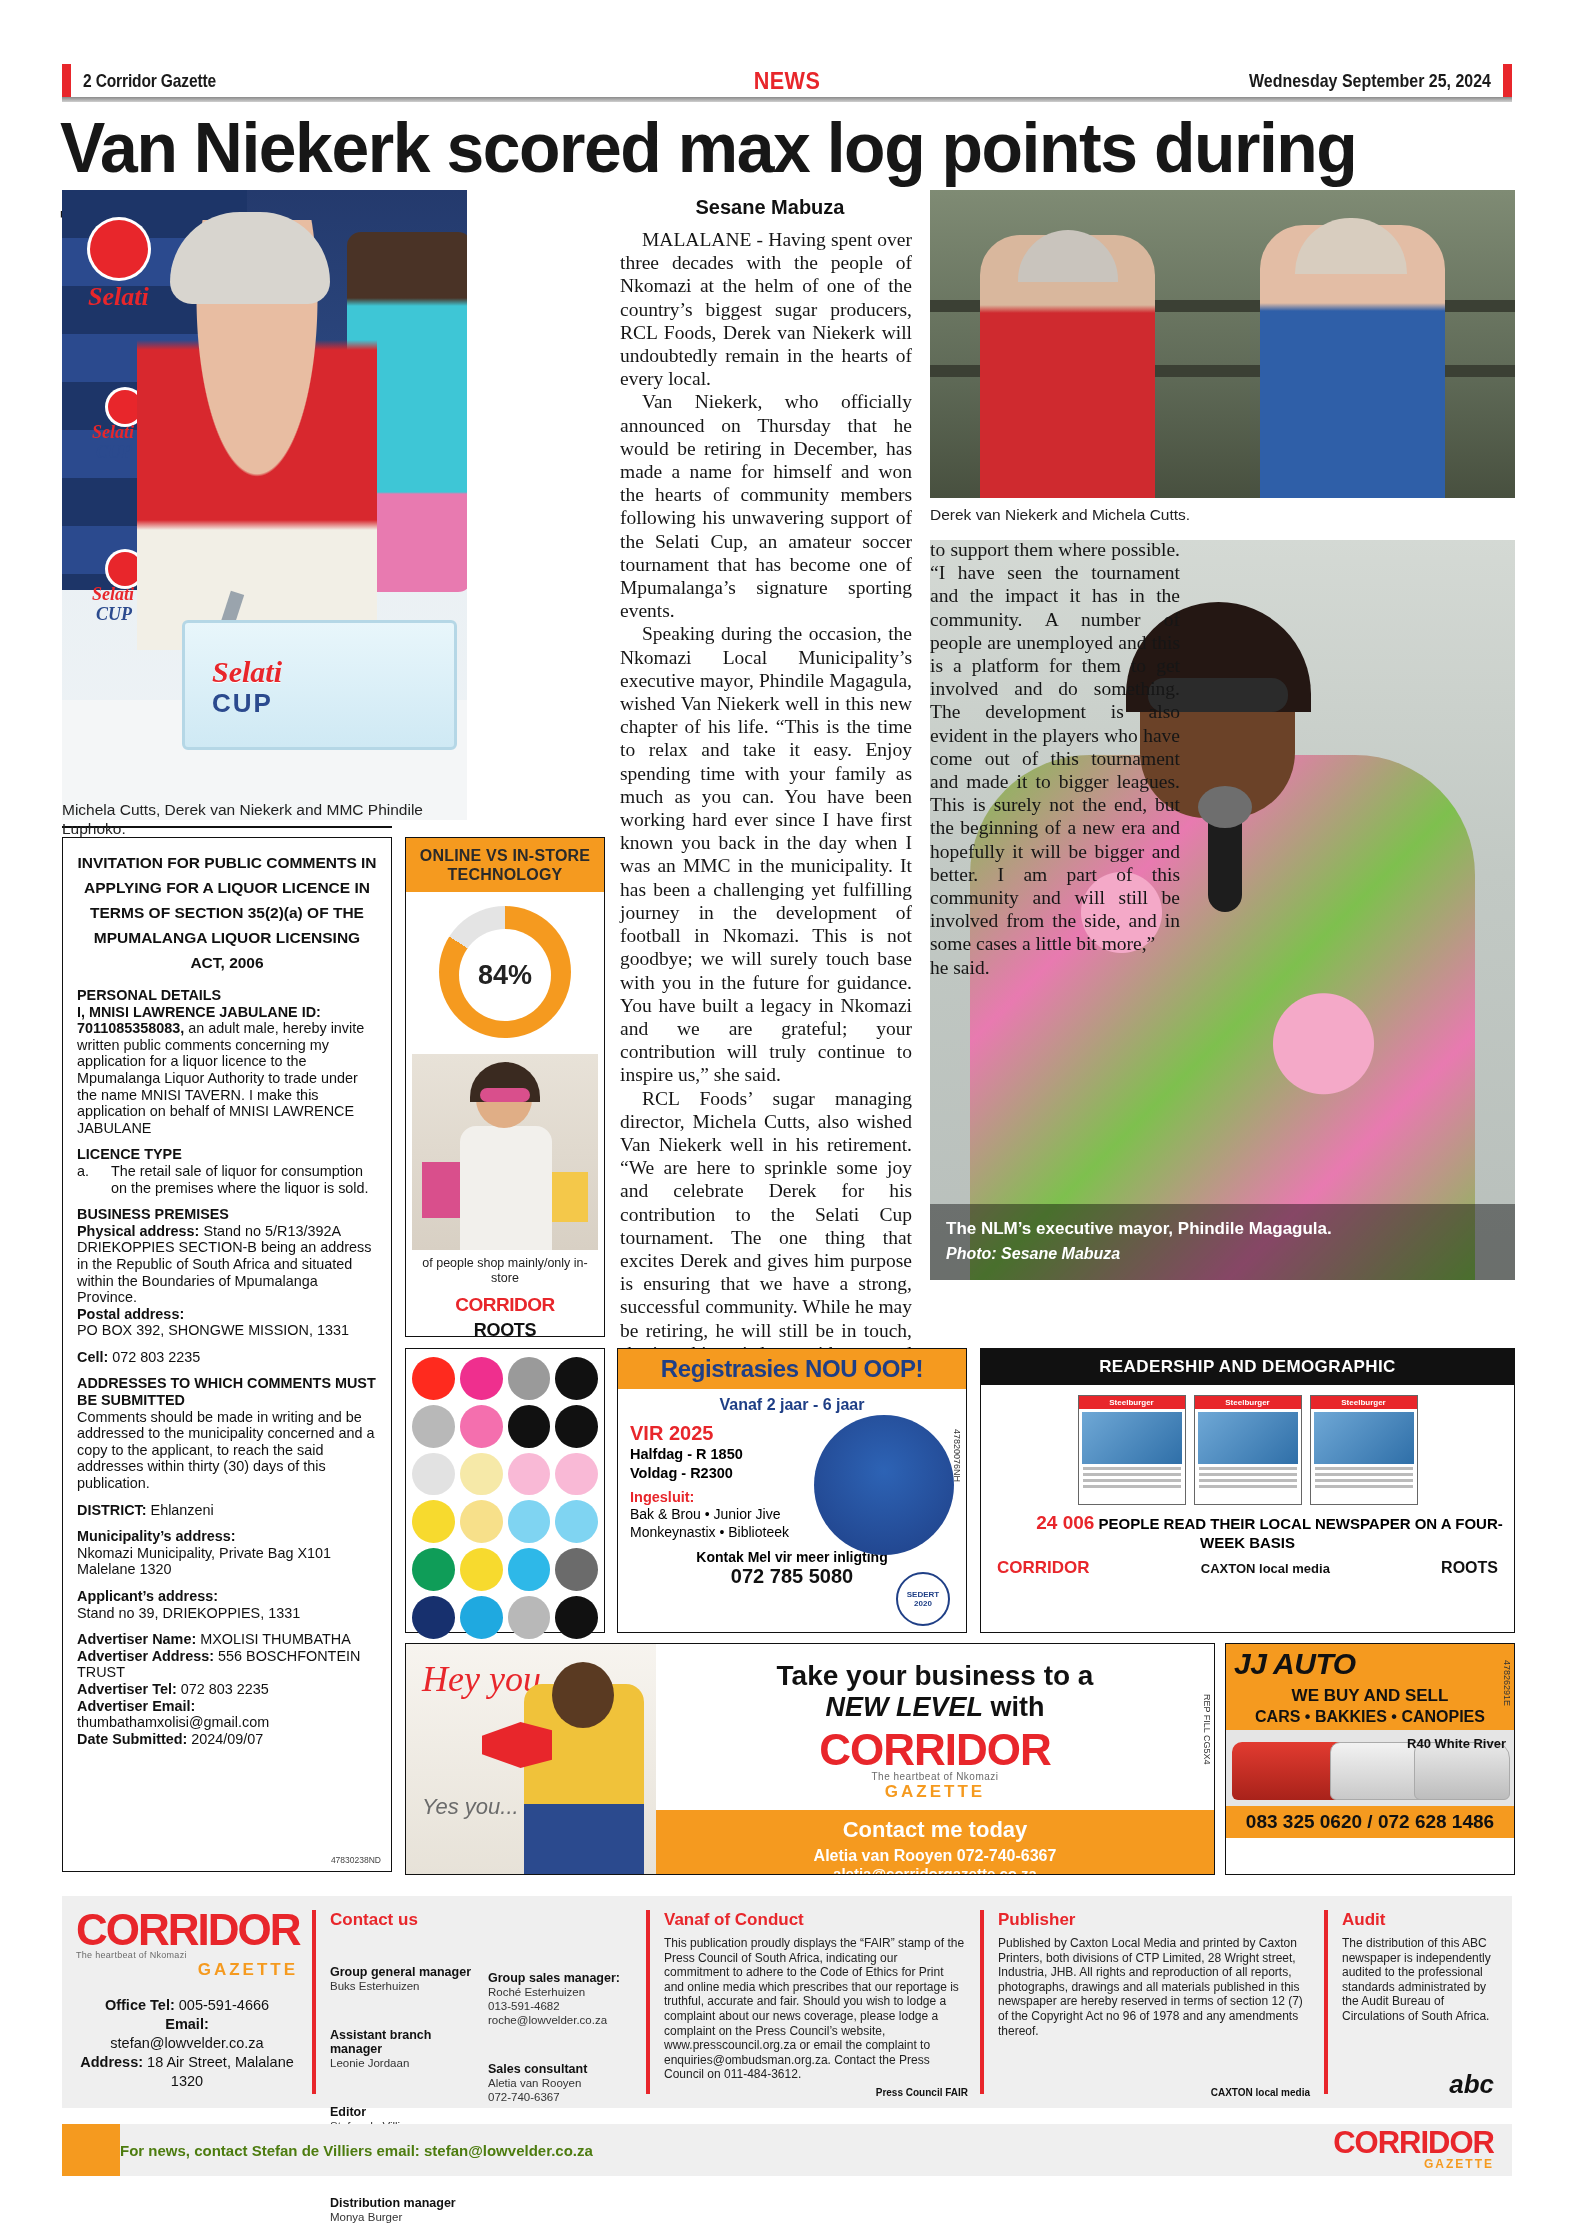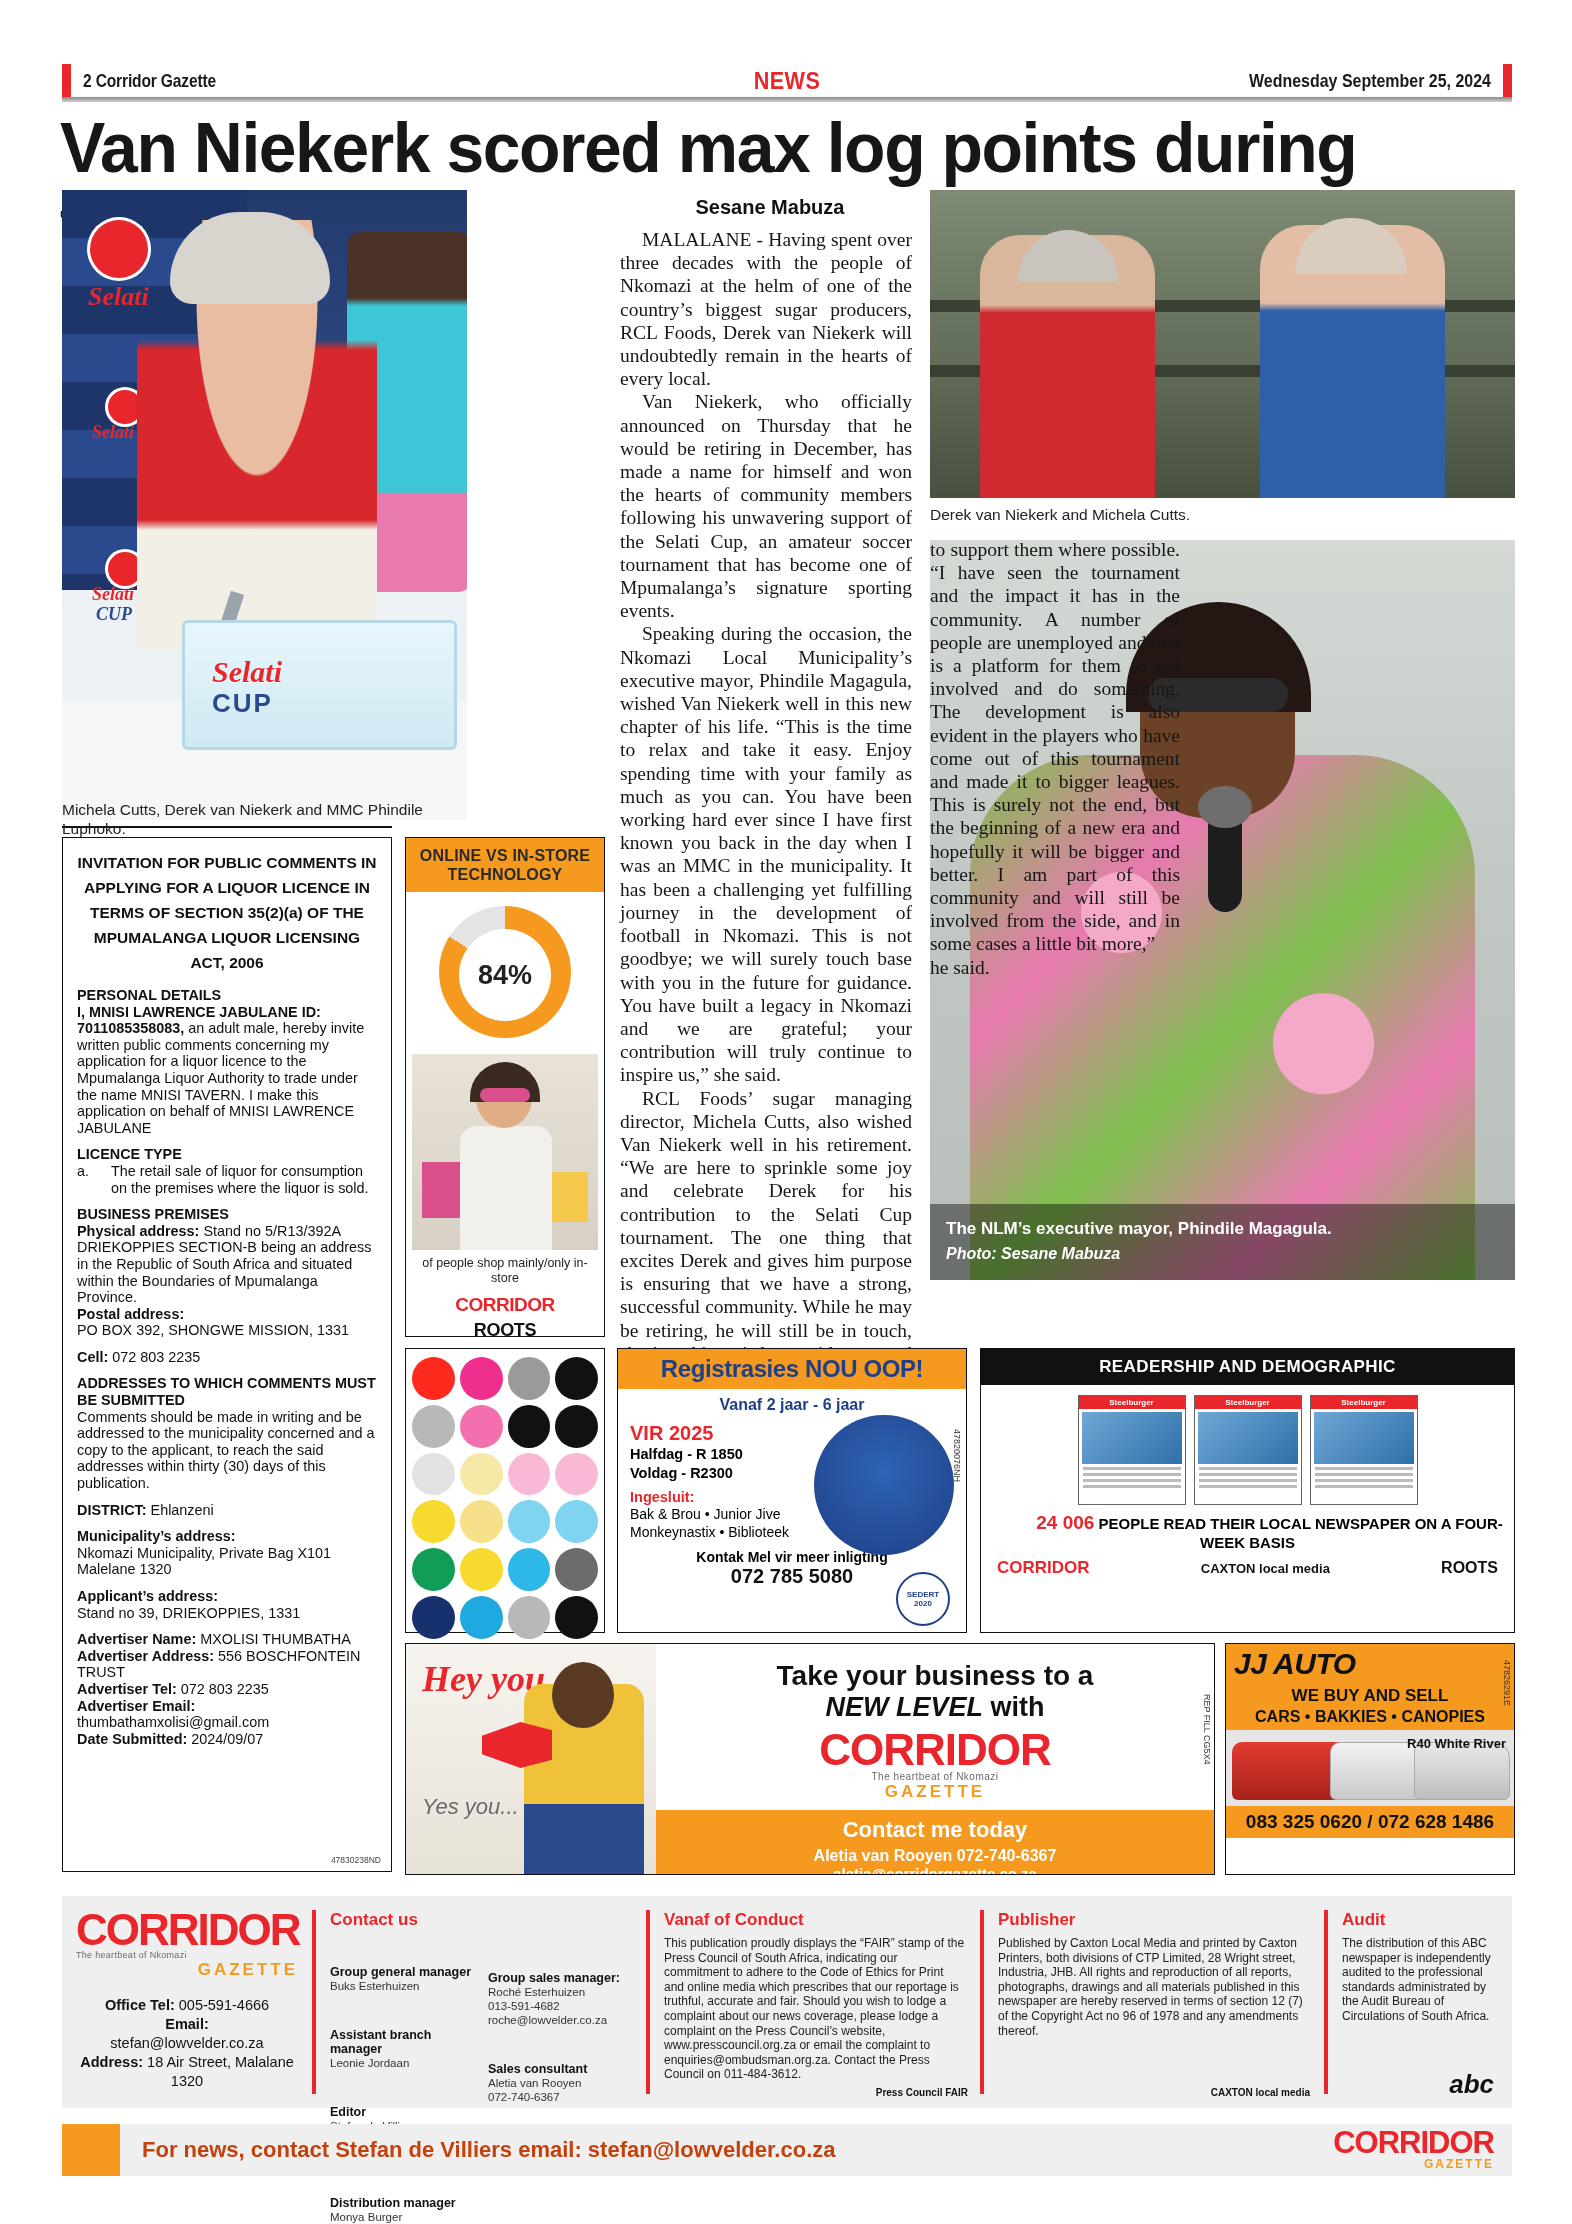--- a/index.html
+++ b/index.html
@@ -262,21 +262,21 @@
   #ad-read .claim .big{ color:#e8262b; font-size:19px;margin-left:44px;}
   #ad-read .foot{ display:flex; align-items:center; justify-content:space-between; padding:6px 16px 0; }
   #ad-read .f1{color:#e8262b;font-weight:700;font-size:17px;}
   #ad-read .f2{color:#111;font-weight:700;font-size:13px;}
   #ad-read .f3{color:#111;font-weight:700;font-size:16px;}
 
   
   #ad-promo { left:405px; top:1643px; width:810px; height:232px; padding:0; overflow:hidden;}
   #ad-promo .left{ position:absolute; left:0; top:0; width:250px; height:100%;
     background:linear-gradient(180deg,#f7f4ef,#e7e2d8); }
-  #ad-promo .hey{ position:absolute; left:16px; top:18px; color:#e8262b; font-weight:700;
+  #ad-promo .hey{ position:absolute; left:16px; top:18px; color:#e8262b; font-weight:400;
     font-style:italic; font-size:36px; line-height:34px; font-family:"Liberation Serif",serif;}
   #ad-promo .yes{ position:absolute; left:16px; top:150px; color:#6b6b6b; font-style:italic; font-size:22px;}
   #ad-promo .person{position:absolute;left:118px;top:40px;width:120px;height:192px;
     background:linear-gradient(180deg,#f0c23a 0 120px,#2b4a8e 120px 100%);border-radius:18px 18px 0 0;}
   #ad-promo .phead{position:absolute;left:146px;top:18px;width:62px;height:66px;background:#5a3a22;border-radius:50%;}
   #ad-promo .mega{position:absolute;left:76px;top:78px;width:70px;height:46px;background:#e8262b;
     clip-path:polygon(0 30%,55% 0,100% 18%,100% 82%,55% 100%,0 70%);}
   #ad-promo .right{ position:absolute; left:250px; top:0; right:0; height:100%;
     background:#ffffff; text-align:center; }
   #ad-promo .r1{ font-size:28px; font-weight:700; color:#111; margin-top:16px;}
@@ -317,21 +317,21 @@
   .fbody{ font-size:12px; color:#222; line-height:14.6px;}
   .flogo { color:#e8262b; font-weight:700; font-size:44px; letter-spacing:-2px; line-height:40px;}
   .flogo-s{ color:#6b6b6b; font-size:9px; letter-spacing:.3px;}
   .flogo-g{ color:#f59a1f; font-weight:700; font-size:17px; letter-spacing:3px; text-align:right;}
   .fcontact{ font-size:14.5px; color:#111; text-align:center; line-height:19px; margin-top:16px;}
   .fcontact b{ font-weight:700; }
 
   #newsbar { position:absolute; left:62px; top:2124px; width:1450px; height:52px;
              background:#efefef; display:flex; align-items:center; }
   #newsbar .tab{ width:58px; height:52px; background:#f59a1f; }
-  #newsbar .txt{ flex:1; font-weight:700; font-size:22px; color:#c2410c; padding-left:22px; }
+  #newsbar .txt{ flex:1; font-weight:700; font-size:15px; color:#4d7c0f; }
   #newsbar .brand{ padding-right:18px; text-align:right;}
   #newsbar .brand .c{ color:#e8262b; font-weight:700; font-size:31px; letter-spacing:-1px; line-height:28px;}
   #newsbar .brand .g{ color:#f59a1f; font-weight:700; font-size:12px; letter-spacing:2px;}
 </style>
 </head>
 <body>
 
 <div class="page">
 
   <div class="masthead-row">

